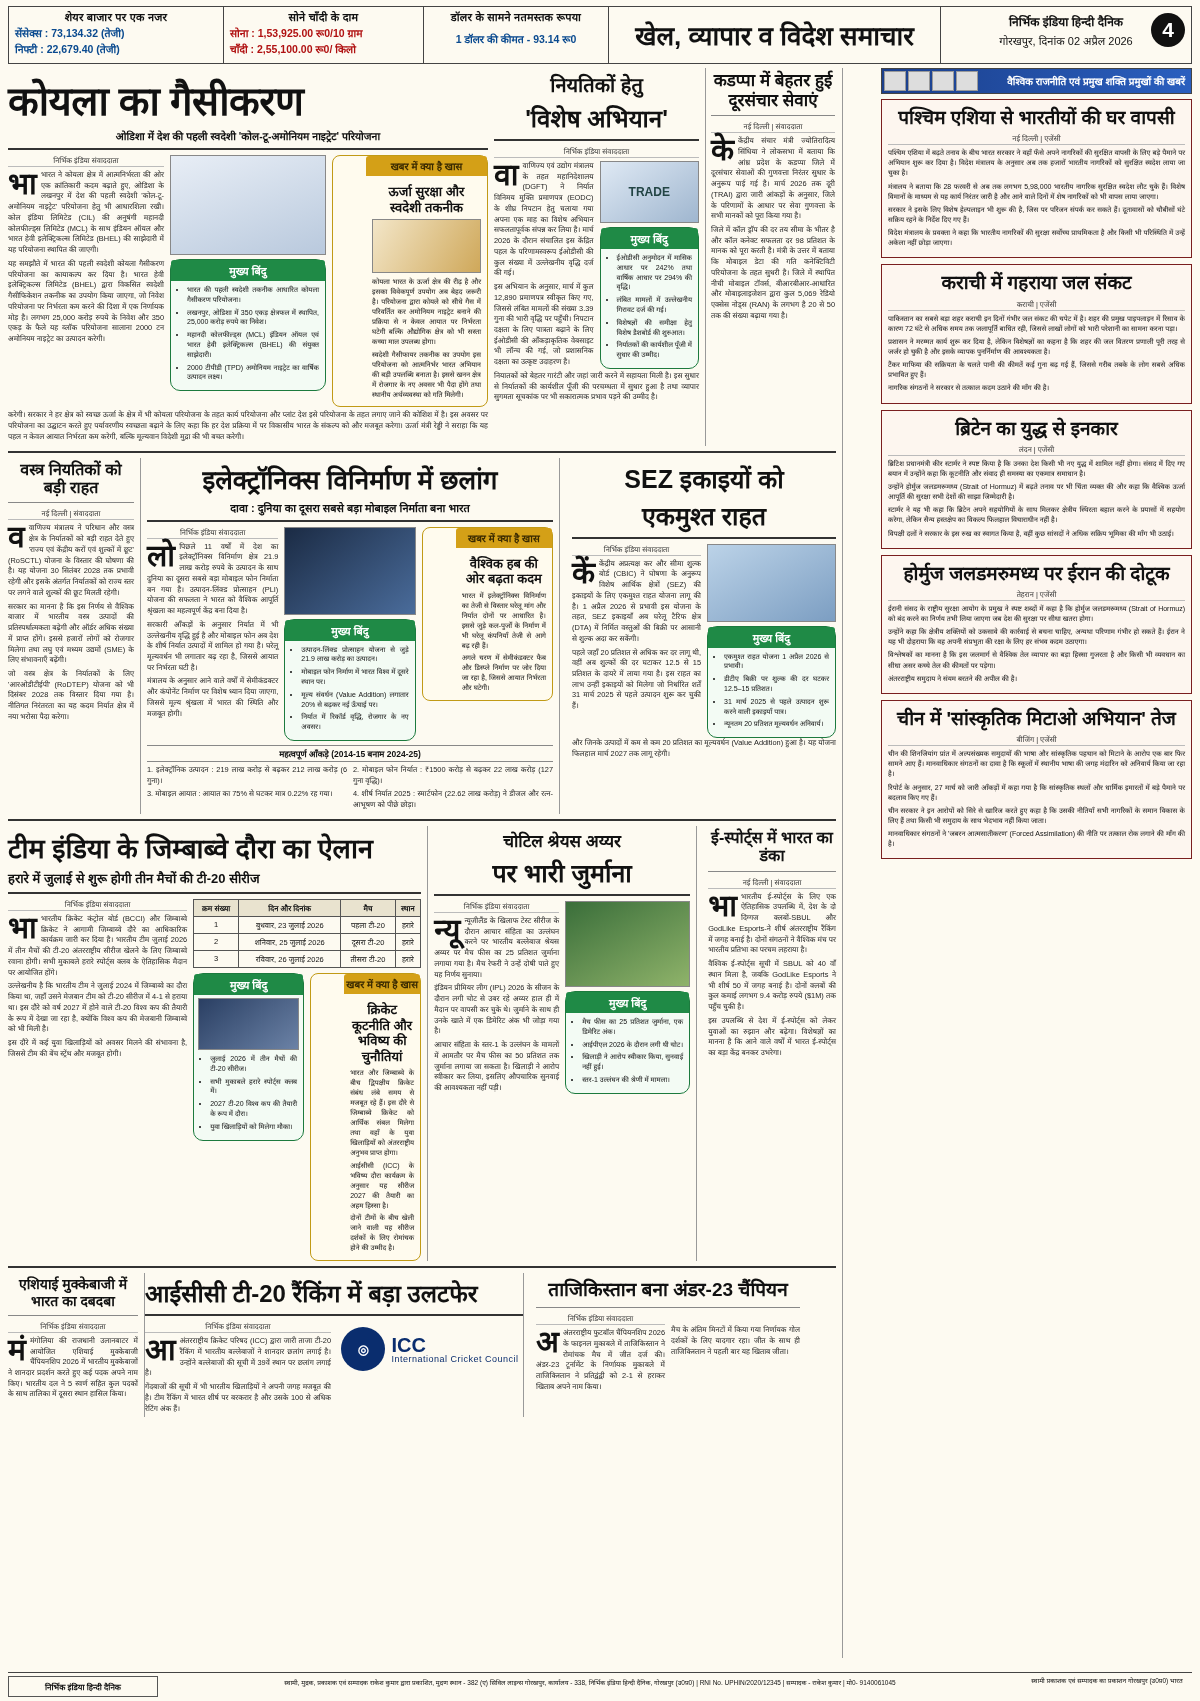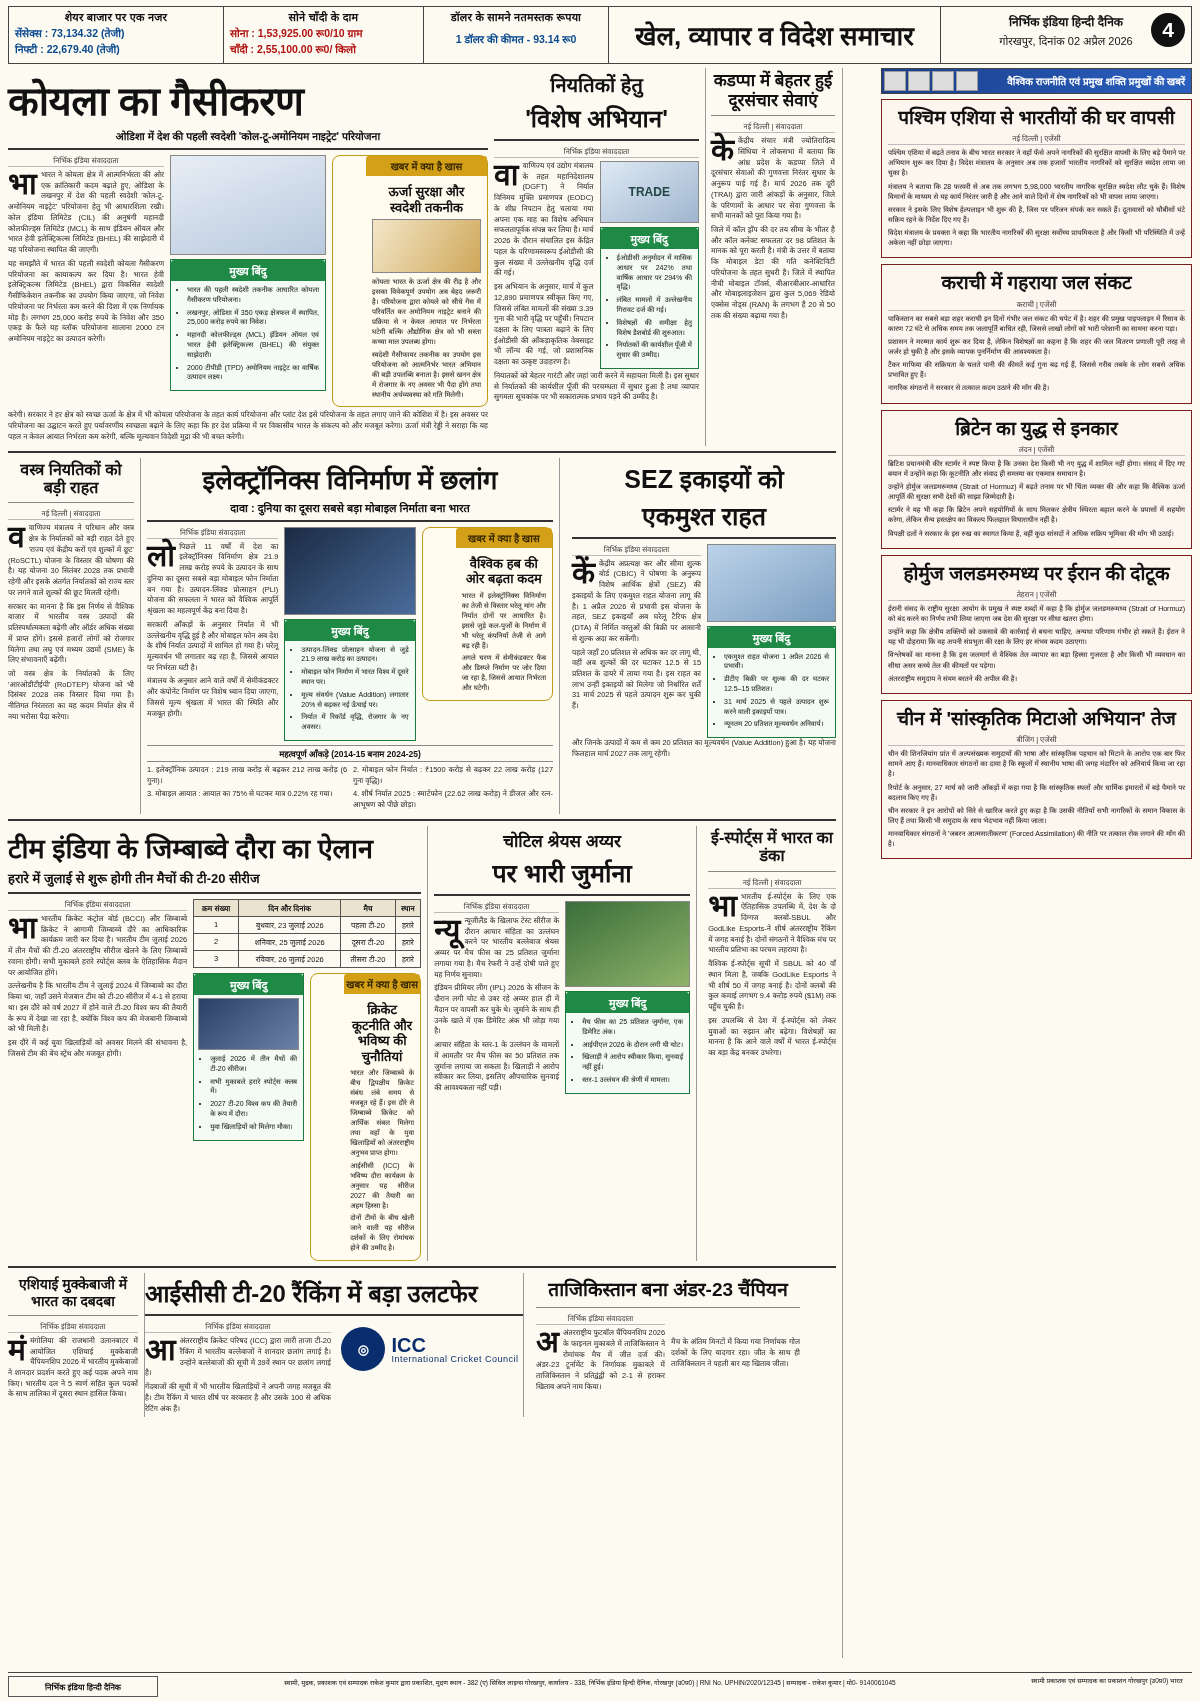--- a/index.html
+++ b/index.html
@@ -45,21 +45,21 @@
 
   h1.head { font-size:40px; font-weight:bold; margin:4px 0 2px; letter-spacing:-.5px; }
   h2.head { font-size:27px; font-weight:bold; margin:3px 0; }
   h3.head { font-size:20px; font-weight:bold; margin:3px 0; }
   .sub { font-size:11px; font-weight:bold; text-align:center; margin-bottom:4px; }
 
   .rule { border-bottom:1px solid #888; margin:5px 0; }
   .rule2 { border-bottom:2px solid #333; margin:5px 0; }
 
   
-  .kp { border:1px solid #1c7a3e; border-radius:0; background:#f3fbf4; padding:0 0 4px; }
+  .kp { border:1px solid #1c7a3e; border-radius:10px; background:#f3fbf4; padding:0 0 4px; }
   .kp-hd {
     background:#1f8a46; color:#fff; font-size:11px; font-weight:bold; text-align:center;
     padding:3px 0; border-radius:3px 3px 0 0; position:relative;
   }
   .kp ul { margin:4px 6px; padding-left:10px; }
   .kp li { font-size:7px; line-height:1.4; margin-bottom:3px; text-align:justify; }
   .khaas-hd {
     background:#d4a017; color:#3a2a00; font-size:10px; font-weight:bold; text-align:center;
     padding:3px 0; border-radius:3px 3px 0 0;
   }
@@ -452,21 +452,21 @@
 
         <div style="width:270px;padding-left:6px">
           <h3 class="head" style="text-align:center;font-size:19px">ताजिकिस्तान बना अंडर-23 चैंपियन</h3>
           <div class="rule"></div>
           <div class="cols">
             <div class="col">
               <div class="byline">निर्भिक इंडिया संवाददाता</div>
               <p class="body"><span class="dropcap">अ</span><span>अंतरराष्ट्रीय फुटबॉल चैंपियनशिप 2026 के फाइनल मुकाबले में ताजिकिस्तान ने रोमांचक मैच में जीत दर्ज की। अंडर-23 टूर्नामेंट के निर्णायक मुकाबले में ताजिकिस्तान ने प्रतिद्वंद्वी को 2-1 से हराकर खिताब अपने नाम किया।</span></p>
             </div>
             <div class="col">
-              <p class="body" style="margin-top:24px">मैच के अंतिम मिनटों में किया गया निर्णायक गोल दर्शकों के लिए यादगार रहा। जीत के साथ ही ताजिकिस्तान ने पहली बार यह खिताब जीता।</p>
+              <p class="body" style="margin-top:12px">मैच के अंतिम मिनटों में किया गया निर्णायक गोल दर्शकों के लिए यादगार रहा। जीत के साथ ही ताजिकिस्तान ने पहली बार यह खिताब जीता।</p>
             </div>
           </div>
         </div>
       </div>
 
     </div>
 
     <div class="right">
       <div class="rbanner">
         <span class="thumbs">

